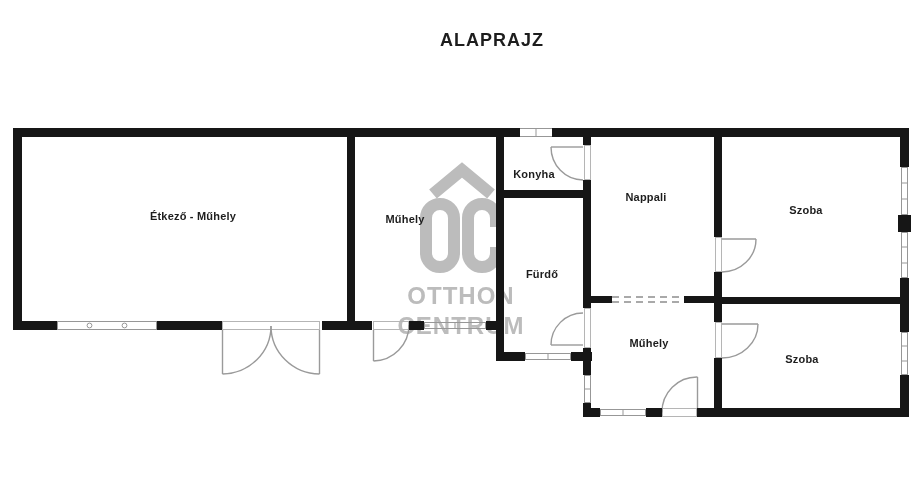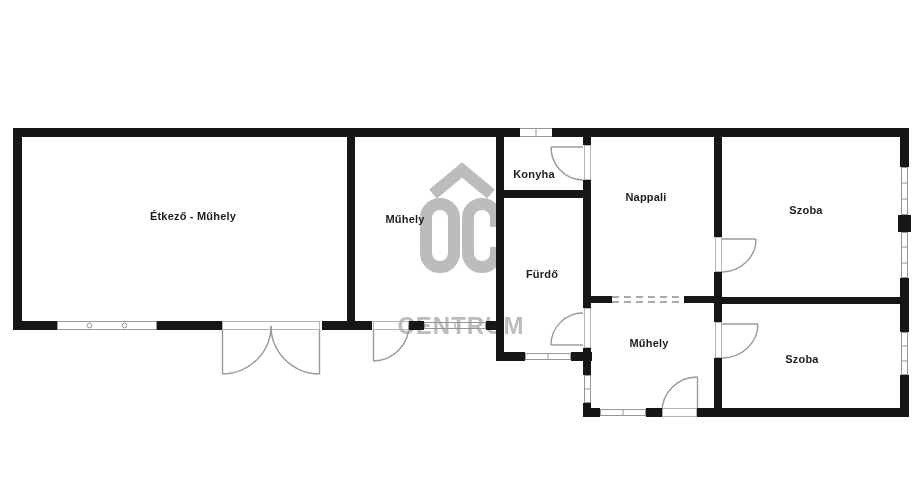--- a/index.html
+++ b/index.html
@@ -28,28 +28,30 @@
     font-size:24px;font-weight:bold;color:#bcbcbc;letter-spacing:1px;z-index:10;
   }
   .dash-line{position:absolute;height:2px;z-index:20;
     background:repeating-linear-gradient(90deg,#a9a9a9 0 7px,transparent 7px 12px);}
 </style>
 </head>
 <body>
 
 <div id="canvas">
 
+  <div id="page-title">ALAPRAJZ</div>
 
   <svg id="watermark-layer" width="921" height="500">
     <polyline points="433,194 462,170 491,194" fill="none" stroke="#bcbcbc" stroke-width="12" stroke-linecap="butt" stroke-linejoin="miter"></polyline>
     <rect x="426" y="204" width="28" height="63" rx="14" ry="14" fill="none" stroke="#bcbcbc" stroke-width="12"></rect>
     <rect x="468" y="204" width="28" height="63" rx="14" ry="14" fill="none" stroke="#bcbcbc" stroke-width="12"></rect>
     <rect x="488" y="227" width="16" height="20" fill="#ffffff"></rect>
   </svg>
 
+  <div class="wm-text" style="left:461px;top:296px;">OTTHON</div>
   <div class="wm-text" style="left:461px;top:326px;">CENTRUM</div>
 
   <div class="w" style="left:13px;top:128px;width:507px;height:9px;"></div>
   <div class="w" style="left:552px;top:128px;width:357px;height:9px;"></div>
 
   <div class="w" style="left:13px;top:128px;width:9px;height:202px;"></div>
 
   <div class="w" style="left:13px;top:321px;width:44px;height:9px;"></div>
   <div class="w" style="left:157px;top:321px;width:65px;height:9px;"></div>
   <div class="w" style="left:322px;top:321px;width:50px;height:9px;"></div>

